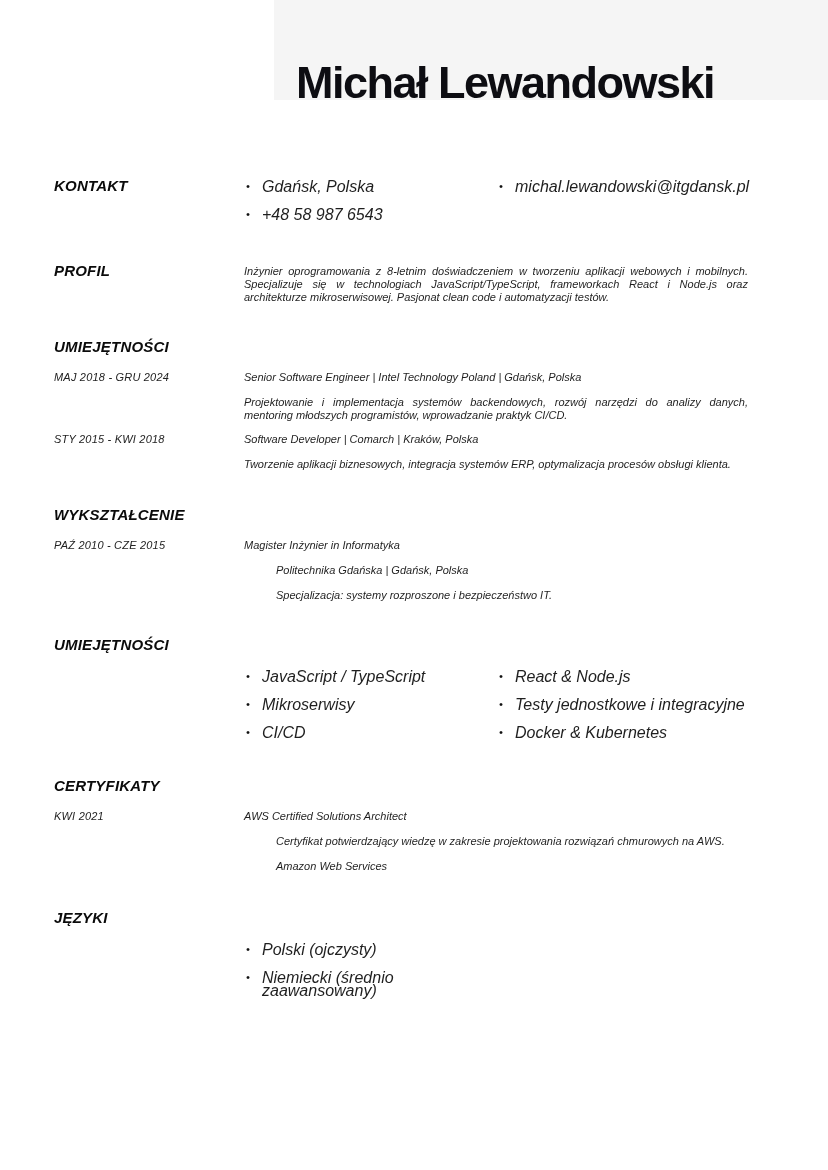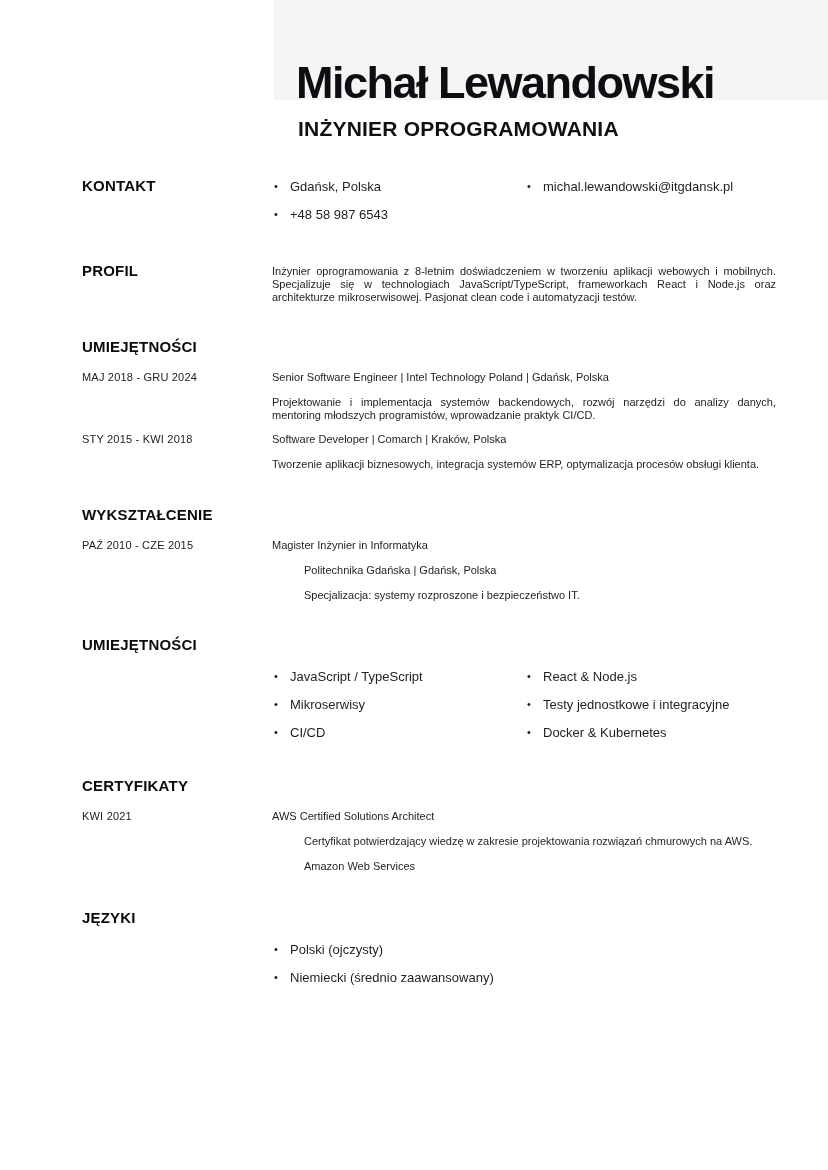--- a/index.html
+++ b/index.html
@@ -33,21 +33,21 @@
   .job-title {
     margin: 9px 0 0 2px;
     font-size: 21px;
     font-weight: bold;
     letter-spacing: 0.2px;
     color: #101014;
     white-space: nowrap;
   }
   main {
     position: absolute;
-    top: 177px; left: 82px; width: 694px;
+    top: 177px; left: 54px; width: 694px; font-style: italic;
   }
   .sec {
     display: grid;
     grid-template-columns: 190px 1fr;
     align-items: start;
   }
   .sec h2 {
     margin: 0;
     font-size: 15px;
     font-weight: bold;
@@ -73,21 +73,21 @@
   .entry-desc  { margin-top: 12px; }
   .entry-line  { margin-top: 12px; padding-left: 32px; }
   .cols {
     display: grid;
     grid-template-columns: 253px 1fr;
   }
   ul.blist { list-style: none; margin: 0; padding: 0; }
   ul.blist li {
     position: relative;
     padding-left: 18px;
-    font-size: 13px;
+    font-size: 16px;
     line-height: 13px;
     color: #1f1f1f;
     margin-bottom: 15px;
   }
   ul.blist li::before {
     content: "\2022";
     position: absolute;
     left: 2px; top: 0;
     font-size: 11px;
     color: #111111;
@@ -102,21 +102,20 @@
   .bullets-gap { margin-top: 17px; }
   .full-right { grid-column: 2; }
 </style>
 </head>
 <body>
 
 <div class="gray-block"></div>
 
 <header class="header">
   <h1 class="name">Michał Lewandowski</h1>
-  <div class="job-title">INŻYNIER OPROGRAMOWANIA</div>
 </header>
 
 <main>
 
   <section class="sec mb-kontakt">
     <h2>KONTAKT</h2>
     <div class="cols content-pad">
       <ul class="blist">
         <li>Gdańsk, Polska</li>
         <li>+48 58 987 6543</li>

